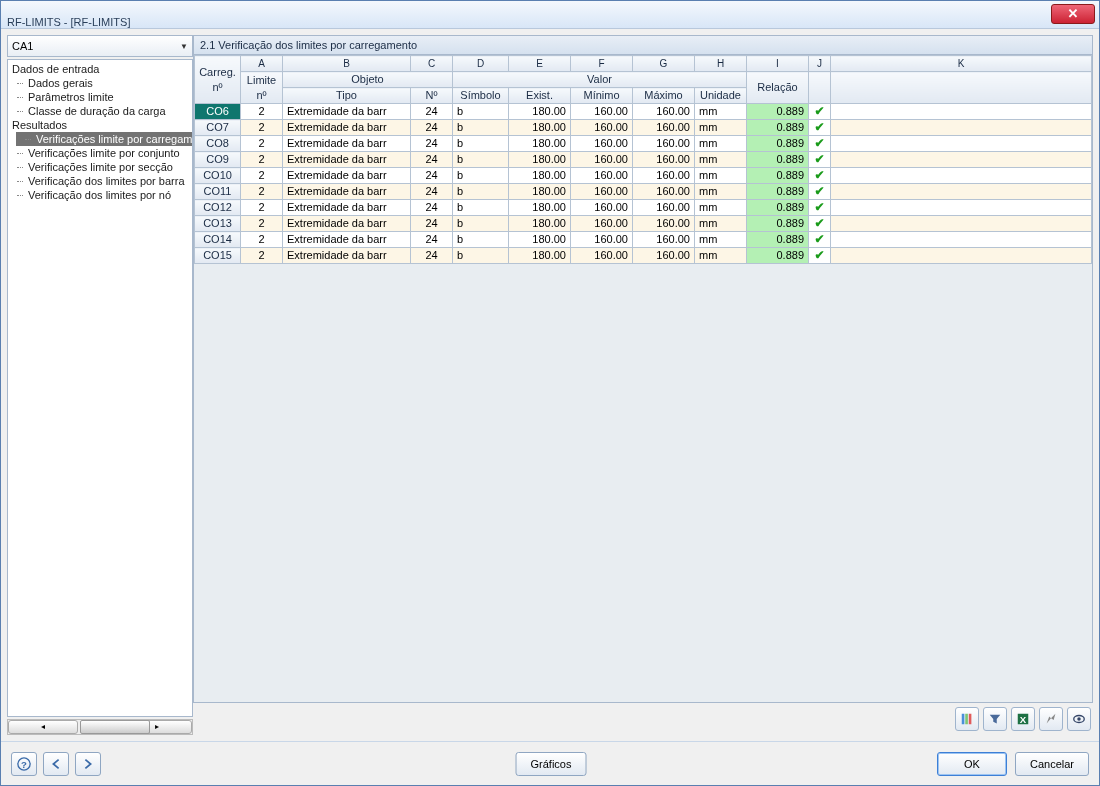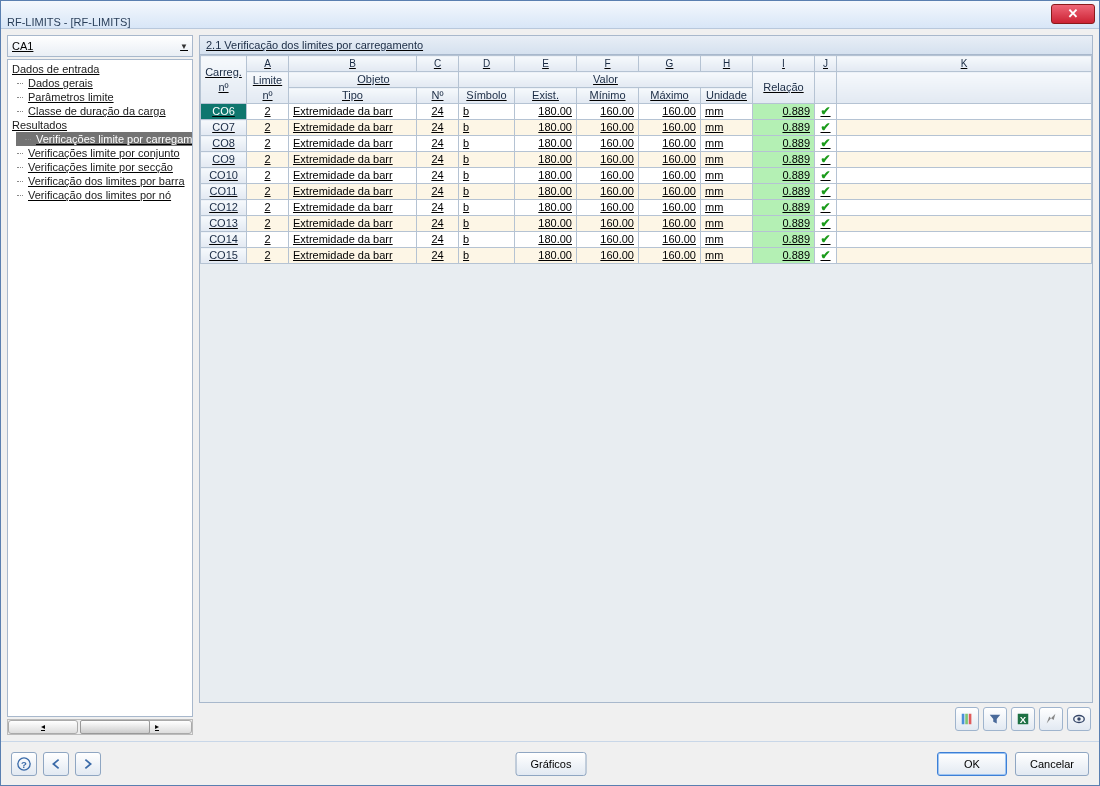--- a/index.html
+++ b/index.html
@@ -2,21 +2,21 @@
 <html><head>
 <meta charset="utf-8">
 <style>
 * { box-sizing: border-box; font-family: "Segoe UI", Tahoma, sans-serif; font-size: 11px; }
 body { margin: 0; background: #fff; }
 .window { width: 1100px; height: 786px; border: 1px solid #5a7fb0; background: #f0f0f0; display: flex; flex-direction: column; }
 .titlebar { height: 28px; background: linear-gradient(#f4f8fd,#d8e6f7); display: flex; align-items: flex-end; padding: 0 6px; border-bottom: 1px solid #b8c8dc; position: relative; }
 .titlebar .title { color: #2a3f5a; }
 .titlebar .close { position: absolute; right: 4px; top: 3px; width: 44px; height: 20px; background: linear-gradient(#e67,#c23); border: 1px solid #8a1a1a; border-radius: 3px; color: #fff; text-align: center; line-height: 17px; font-weight: bold; font-size: 13px; }
 .menubar { height: 24px; background: linear-gradient(#fdfefe,#e8eef6); border-bottom: 1px solid #c9d7e8; display: flex; align-items: center; padding: 0 8px; gap: 16px; color: #1a2b44; }
-.content { flex: 1; display: flex; padding: 6px; gap: 6px; min-height: 0; text-decoration: underline; }
+.content { flex: 1; display: flex; padding: 6px; min-height: 0; }
 .left { width: 186px; display: flex; flex-direction: column; }
 .combo { height: 22px; border: 1px solid #a8b8cc; background: linear-gradient(#fff,#e9eef5); display: flex; align-items: center; padding: 0 4px; justify-content: space-between; }
 .combo .arrow { font-size: 8px; color: #333; }
 .tree { flex: 1; border: 1px solid #a8b8cc; background: #fff; margin-top: 2px; overflow: hidden; padding: 2px 0; }
 .tree-item { padding: 1px 4px; white-space: nowrap; color: #1a1a1a; }
 .tree-item.child { padding-left: 20px; position: relative; }
 .tree-item.child::before { content: ""; position: absolute; left: 9px; top: 50%; width: 6px; border-top: 1px dotted #888; }
 .tree-item.selected { background: #737373; color: #fff; margin-left: 8px; }
 .hscroll { height: 16px; border: 1px solid #bbb; background: #eee; margin-top: 2px; display: flex; align-items: center; }
 .hscroll .btn { width: 16px; height: 14px; background: linear-gradient(#fff,#ddd); border: 1px solid #aaa; text-align: center; line-height: 12px; font-size: 8px; }

